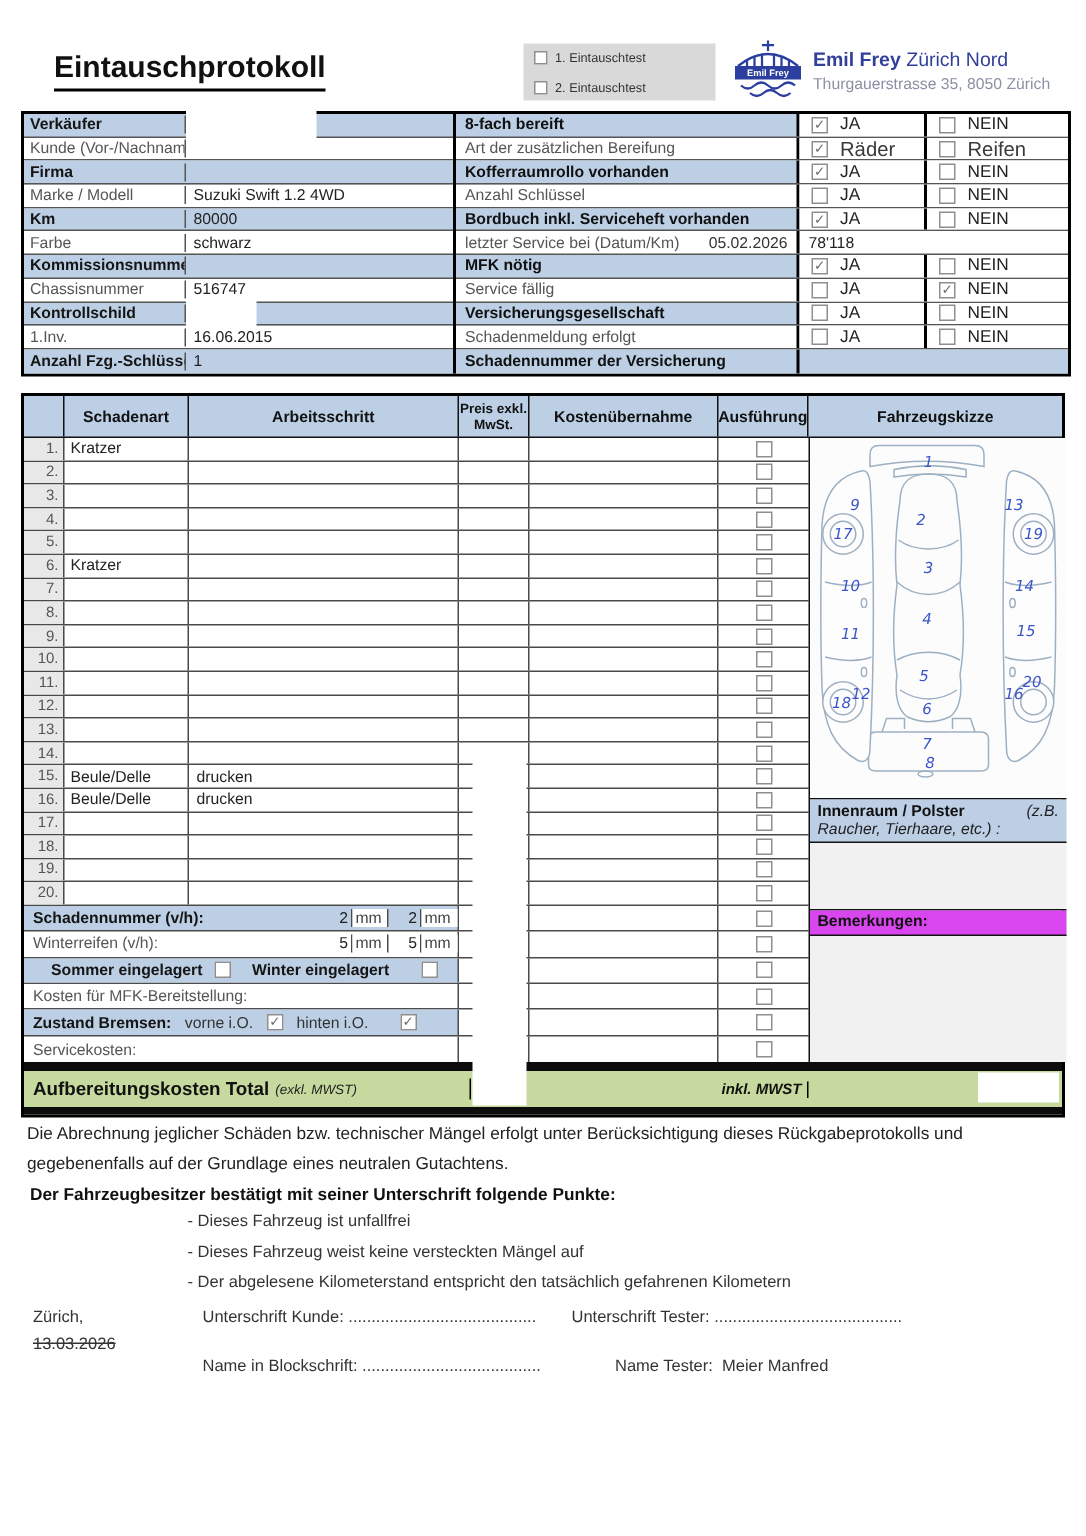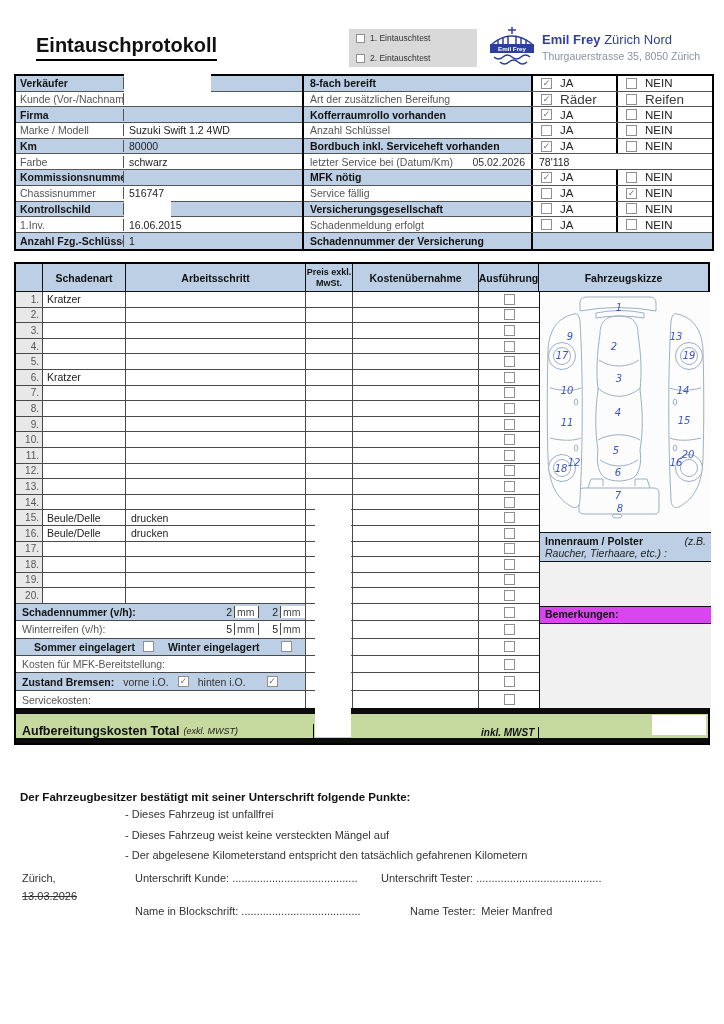--- a/index.html
+++ b/index.html
@@ -91,21 +91,21 @@
   .in-head .l1{display:flex;justify-content:space-between;}
   .in-head b{font-weight:bold;}
   .in-head i{font-style:italic;font-weight:normal;color:#222;}
   .in-box{height:44px;background:#f1f1f1;border-bottom:1px solid #111;}
   .bem-head{height:17px;background:#d946ef;border-bottom:1px solid #111;font-weight:bold;font-size:10.5px;
             padding:1px 5px;box-sizing:border-box;color:#111;}
   .bem-box{flex:1;background:#f1f1f1;}
 
   .band{height:6px;background:#0c0c0c;}
   .band2{height:5px;background:#0c0c0c;}
-  .total-row{display:flex;height:24px;background:#c6d99e;align-items:flex-end;}
+  .total-row{display:flex;height:24px;background:#c6d99e;align-items:center;}
   .t-seg1{width:298px;display:flex;align-items:center;padding-left:6px;border-right:1.5px solid #000;box-sizing:border-box;gap:4px;}
   .t-seg1 b{font-size:12.5px;color:#111;}
   .t-seg1 i{font-size:9px;font-style:italic;color:#222;}
   .t-seg2{width:163px;border-right:1.5px solid #000;box-sizing:border-box;}
   .t-seg3{width:62px;border-right:1.5px solid #000;box-sizing:border-box;display:flex;align-items:center;
           padding-left:4px;font-weight:bold;font-style:italic;font-size:10px;color:#111;}
   .t-seg4{flex:1;position:relative;}
 
   
   .redaction{position:absolute;background:#fff;z-index:5;}
@@ -783,20 +783,22 @@
       <div class="t-seg2"></div>
       <div class="t-seg3">inkl. MWST</div>
       <div class="t-seg4"></div>
     </div>
     <div class="band2"></div>
   </div>
 
   <div id="strip" class="redaction"></div>
   <div id="boxTR" class="redaction"></div>
 
+  <div class="disc" style="top:750px;">Die Abrechnung jeglicher Schäden bzw. technischer Mängel erfolgt unter Berücksichtigung dieses Rückgabeprotokolls und</div>
+  <div class="disc" style="top:770px;">gegebenenfalls auf der Grundlage eines neutralen Gutachtens.</div>
   <div class="confirm">Der Fahrzeugbesitzer bestätigt mit seiner Unterschrift folgende Punkte:</div>
   <div class="bullets">
 
       <div>- Dieses Fahrzeug ist unfallfrei</div>
 
       <div>- Dieses Fahrzeug weist keine versteckten Mängel auf</div>
 
       <div>- Der abgelesene Kilometerstand entspricht den tatsächlich gefahrenen Kilometern</div>
 
   </div>

